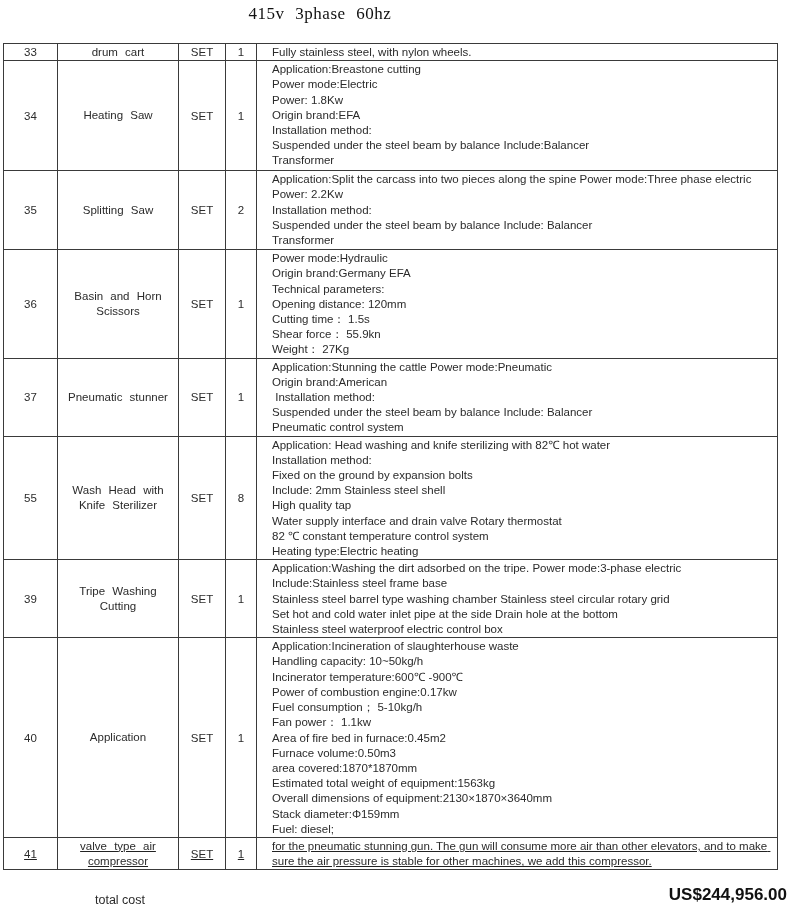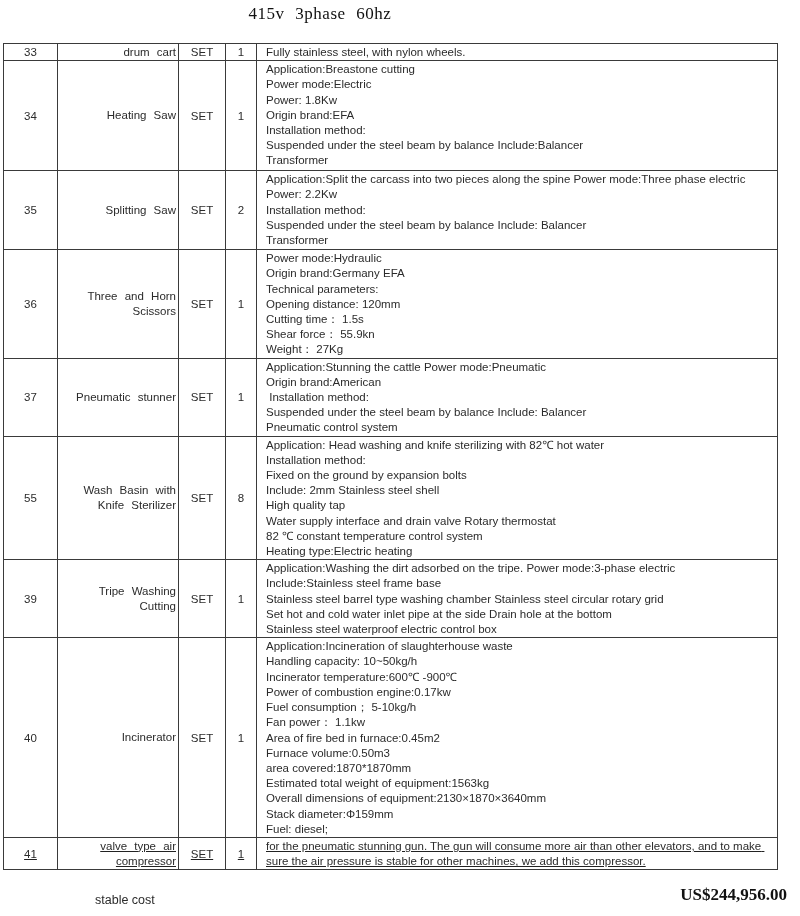--- a/index.html
+++ b/index.html
@@ -40,29 +40,29 @@
     font-size: 11.5px;
     overflow: hidden;
     color: #2b2b2b;
   }
   td.c-no, td.c-unit, td.c-qty {
     text-align: center;
     vertical-align: middle;
     padding: 0;
   }
   td.c-name {
-    text-align: right;
+    text-align: center;
     vertical-align: middle;
     line-height: 15px;
     padding: 0 2px;
     word-spacing: 4px;
   }
   td.c-desc {
     vertical-align: top;
-    padding: 1px 2px 0 9px;
+    padding: 1px 2px 0 15px;
     line-height: 15.2px;
     white-space: pre-wrap;
   }
   tr.h15  { height: 15px;  }
   tr.h110 { height: 110px; }
   tr.h79  { height: 79px;  }
   tr.h106 { height: 106px; }
   tr.h78  { height: 78px;  }
   tr.h123 { height: 123px; }
   tr.h197 { height: 197px; }
@@ -71,21 +71,21 @@
     position: absolute;
     top: 893px;
     left: 95px;
     font-size: 12.5px;
     color: #2b2b2b;
   }
   .total-value {
     position: absolute;
     top: 885px;
     right: 13px;
-    font-family: Liberation Serif, serif;
+    font-family: Liberation Sans, sans-serif;
     font-weight: bold;
     font-size: 17px;
     color: #111111;
   }
 </style>
 </head>
 <body>
 
 <div class="page-title">415v 3phase 60hz</div>
 
@@ -124,21 +124,21 @@
       <td class="c-unit">SET</td>
       <td class="c-qty">2</td>
       <td class="c-desc">Application:Split the carcass into two pieces along the spine Power mode:Three phase electric
 Power: 2.2Kw
 Installation method:
 Suspended under the steel beam by balance Include: Balancer
 Transformer</td>
     </tr>
     <tr class="h106">
       <td class="c-no">36</td>
-      <td class="c-name">Three and Horn Scissors</td>
+      <td class="c-name">Basin and Horn Scissors</td>
       <td class="c-unit">SET</td>
       <td class="c-qty">1</td>
       <td class="c-desc">Power mode:Hydraulic
 Origin brand:Germany EFA
 Technical parameters:
 Opening distance: 120mm
 Cutting time： 1.5s
 Shear force： 55.9kn
 Weight： 27Kg</td>
     </tr>
@@ -148,21 +148,21 @@
       <td class="c-unit">SET</td>
       <td class="c-qty">1</td>
       <td class="c-desc">Application:Stunning the cattle Power mode:Pneumatic
 Origin brand:American
  Installation method:
 Suspended under the steel beam by balance Include: Balancer
 Pneumatic control system</td>
     </tr>
     <tr class="h123">
       <td class="c-no">55</td>
-      <td class="c-name">Wash Basin with Knife Sterilizer</td>
+      <td class="c-name">Wash Head with Knife Sterilizer</td>
       <td class="c-unit">SET</td>
       <td class="c-qty">8</td>
       <td class="c-desc">Application: Head washing and knife sterilizing with 82℃ hot water
 Installation method:
 Fixed on the ground by expansion bolts
 Include: 2mm Stainless steel shell
 High quality tap
 Water supply interface and drain valve Rotary thermostat
 82 ℃ constant temperature control system
 Heating type:Electric heating</td>
@@ -173,21 +173,21 @@
       <td class="c-unit">SET</td>
       <td class="c-qty">1</td>
       <td class="c-desc">Application:Washing the dirt adsorbed on the tripe. Power mode:3-phase electric
 Include:Stainless steel frame base
 Stainless steel barrel type washing chamber Stainless steel circular rotary grid
 Set hot and cold water inlet pipe at the side Drain hole at the bottom
 Stainless steel waterproof electric control box</td>
     </tr>
     <tr class="h197">
       <td class="c-no">40</td>
-      <td class="c-name">Incinerator</td>
+      <td class="c-name">Application</td>
       <td class="c-unit">SET</td>
       <td class="c-qty">1</td>
       <td class="c-desc">Application:Incineration of slaughterhouse waste
 Handling capacity: 10~50kg/h
 Incinerator temperature:600℃ -900℃
 Power of combustion engine:0.17kw
 Fuel consumption； 5-10kg/h
 Fan power： 1.1kw
 Area of fire bed in furnace:0.45m2
 Furnace volume:0.50m3
@@ -200,14 +200,14 @@
     <tr class="h31">
       <td class="c-no">41</td>
       <td class="c-name">valve type air compressor</td>
       <td class="c-unit">SET</td>
       <td class="c-qty">1</td>
       <td class="c-desc">for the pneumatic stunning gun. The gun will consume more air than other elevators, and to make sure the air pressure is stable for other machines, we add this compressor.</td>
     </tr>
   </tbody>
 </table>
 
-<div class="total-label">stable cost</div>
+<div class="total-label">total cost</div>
 <div class="total-value">US$244,956.00</div>
 
 </body></html>

